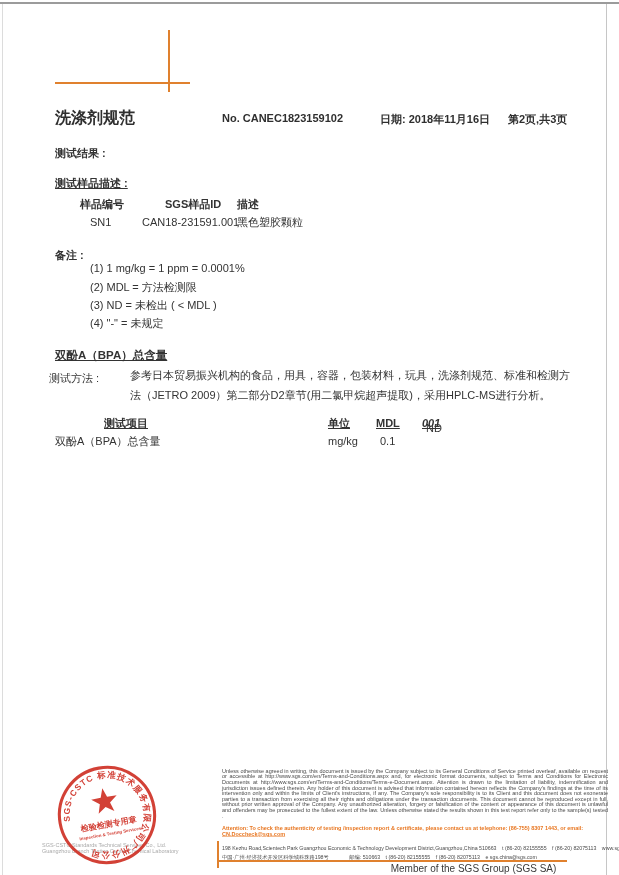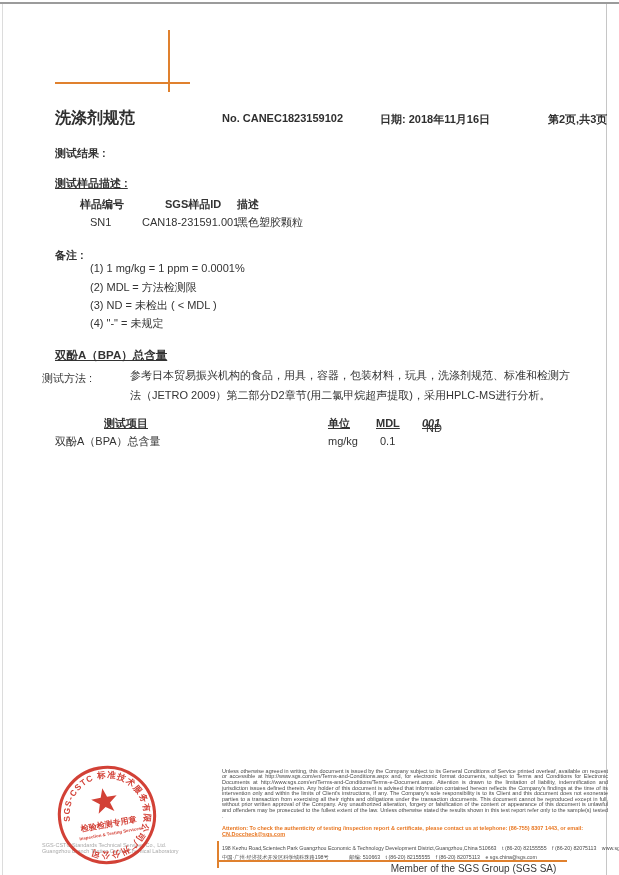--- a/index.html
+++ b/index.html
@@ -39,40 +39,40 @@
   <div class="abs edge-top"></div>
   <div class="abs edge-left"></div>
   <div class="abs edge-right"></div>
 
   <div class="abs logo-hline"></div>
   <div class="abs logo-vline"></div>
 
   <div class="abs doc-title">洗涤剂规范</div>
   <div class="abs hdr" style="left:222px;">No. CANEC1823159102</div>
   <div class="abs hdr" style="left:380px;">日期: 2018年11月16日</div>
-  <div class="abs hdr" style="left:548px;">第2页,共3页</div>
+  <div class="abs hdr" style="left:508px;">第2页,共3页</div>
 
   <div class="abs fs11 b" style="left:55px;top:147px;">测试结果 :</div>
   <div class="abs fs11 b u" style="left:55px;top:177px;">测试样品描述 :</div>
 
   <div class="abs fs11 b" style="left:80px;top:198px;">样品编号</div>
   <div class="abs fs11 b" style="left:165px;top:198px;">SGS样品ID</div>
   <div class="abs fs11 b" style="left:237px;top:198px;">描述</div>
   <div class="abs fs11" style="left:90px;top:216px;text-align:center;">SN1</div>
   <div class="abs fs11" style="left:142px;top:216px;">CAN18-231591.001</div>
   <div class="abs fs11" style="left:237px;top:216px;">黑色塑胶颗粒</div>
 
   <div class="abs fs11 b" style="left:55px;top:249px;">备注 :</div>
   <div class="abs fs11" style="left:90px;top:262px;">(1) 1 mg/kg = 1 ppm = 0.0001%</div>
   <div class="abs fs11" style="left:90px;top:281px;">(2) MDL = 方法检测限</div>
   <div class="abs fs11" style="left:90px;top:299px;">(3) ND = 未检出 ( &lt; MDL )</div>
   <div class="abs fs11" style="left:90px;top:317px;">(4) "-" = 未规定</div>
 
   <div class="abs fs11 b u" style="left:55px;top:349px;font-size:11.5px;">双酚A（BPA）总含量</div>
-  <div class="abs fs11" style="left:42px;top:372px;">测试方法 :</div>
+  <div class="abs fs11" style="left:49px;top:372px;">测试方法 :</div>
   <div class="abs fs11" style="left:130px;top:369px;">参考日本贸易振兴机构的食品，用具，容器，包装材料，玩具，洗涤剂规范、标准和检测方</div>
   <div class="abs fs11" style="left:130px;top:389px;">法（JETRO 2009）第二部分D2章节(用二氯甲烷超声提取)，采用HPLC-MS进行分析。</div>
 
   <div class="abs fs11 b u" style="left:60px;top:417px;margin-left:44px;">测试项目</div>
   <div class="abs fs11 b u" style="left:328px;top:417px;">单位</div>
   <div class="abs fs11 b u" style="left:376px;top:417px;">MDL</div>
   <div class="abs fs11 b u it" style="left:422px;top:417px;">001</div>
   <div class="abs fs11" style="left:55px;top:435px;">双酚A（BPA）总含量</div>
   <div class="abs fs11" style="left:328px;top:435px;">mg/kg</div>
   <div class="abs fs11" style="left:380px;top:435px;">0.1</div>

